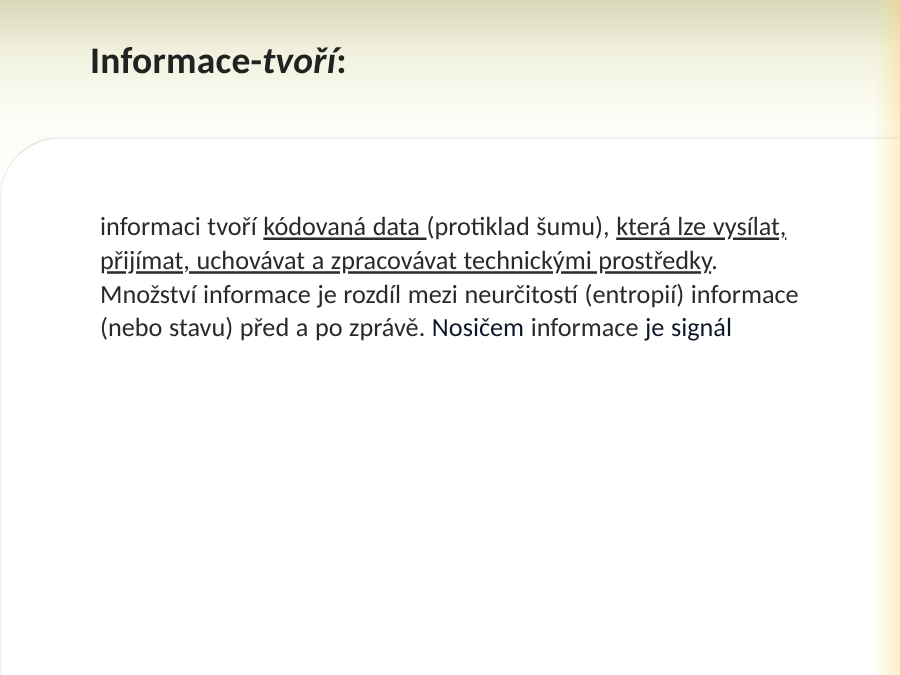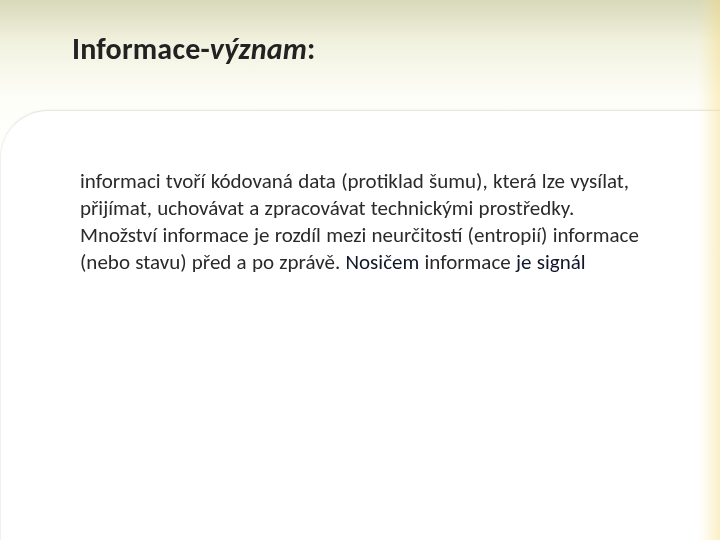--- a/index.html
+++ b/index.html
@@ -46,30 +46,30 @@
       left: 80px;
       right: 70px;
       top: 168px;
     }
     .body-text {
       font-size: 21px;
       line-height: 1.28;
       color: #2a2a2a;
       word-spacing: 0.5px;
     }
-    .u { text-underline-offset: 2px; text-align: center; }
+    .u { text-decoration: underline; text-underline-offset: 2px; text-align: center; }
     .red { color: #0f172a; }
   </style>
 </head>
 <body>
 
 <div class="panel"></div>
 <div class="right-edge"></div>
 
 <h1 class="heading">
-  <span>Informace-</span><span class="italic">význam</span><span>:</span>
+  <span>Informace-</span><span class="italic">tvoří</span><span>:</span>
 </h1>
 
 <div class="content">
   <p class="body-text">
     <span>informaci tvoří </span><span class="u">kódovaná data </span><span>(protiklad šumu), </span><span class="u">která lze vysílat, přijímat, uchovávat a zpracovávat technickými prostředky</span><span>. Množství informace je rozdíl mezi neurčitostí (entropií) informace (nebo stavu) před a po zprávě. </span><span class="red">Nosičem </span><span>informace </span><span class="red">je signál</span>
   </p>
 </div>
 
 </body></html>

